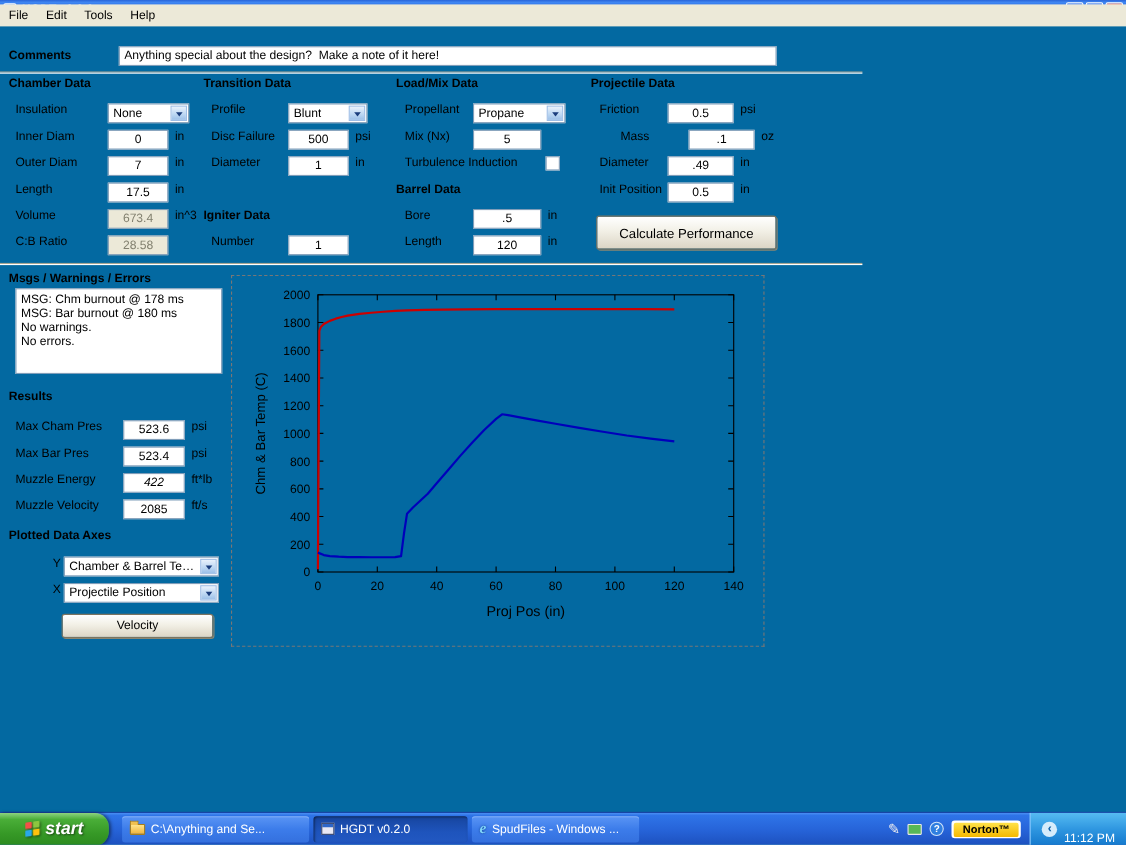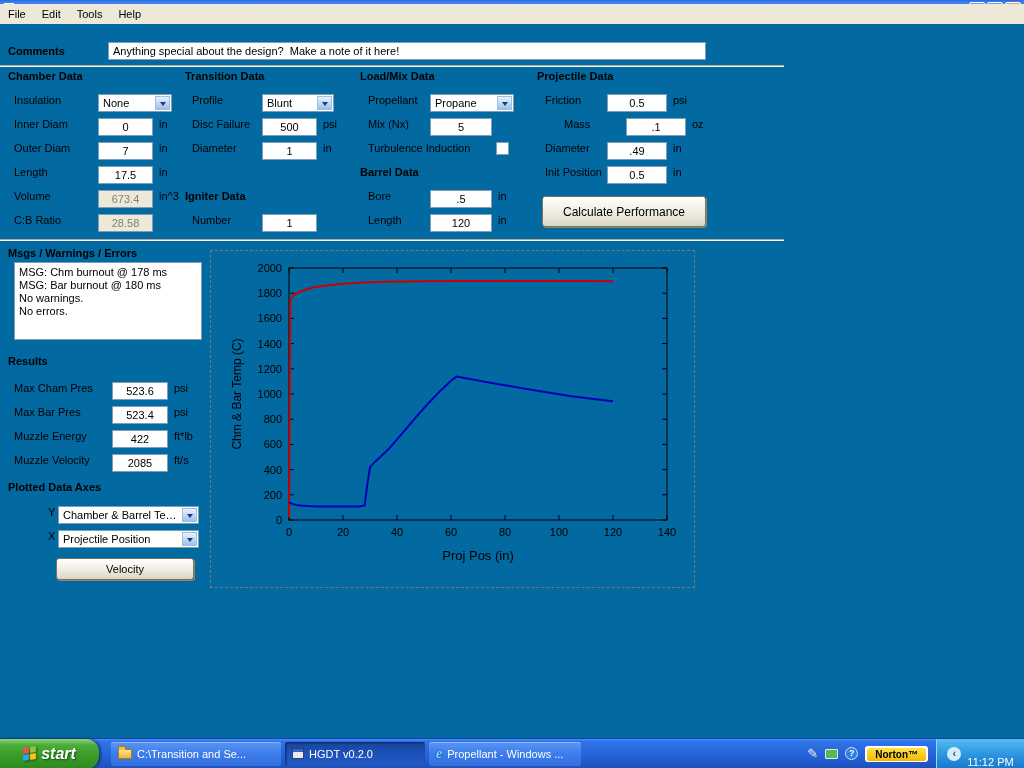--- a/index.html
+++ b/index.html
@@ -268,21 +268,21 @@
       <input class="xp-input" style="width: 56px;" value="523.6">
       <span class="unit">psi</span>
     </div>
     <div class="row" style="left:6px;top:51px;">
       <span class="lbl" style="width:98px;">Max Bar Pres</span>
       <input class="xp-input" style="width: 56px;" value="523.4">
       <span class="unit">psi</span>
     </div>
     <div class="row" style="left:6px;top:75px;">
       <span class="lbl" style="width:98px;">Muzzle Energy</span>
-      <input class="xp-input" style="width: 56px;" value="422">
+      <input class="xp-input" style="width: 56px; font-style: italic;" value="422">
       <span class="unit">ft*lb</span>
     </div>
     <div class="row" style="left:6px;top:99px;">
       <span class="lbl" style="width:98px;">Muzzle Velocity</span>
       <input class="xp-input" style="width: 56px;" value="2085">
       <span class="unit">ft/s</span>
     </div>
   </div>
 
   <div class="plotted-sec">
@@ -376,29 +376,29 @@
       <span class="winflag">
         <span class="fr"></span>
           <span class="fg"></span>
           <span class="fb"></span>
           <span class="fy"></span>
       </span>
       <span class="start-label">start</span>
     </div>
     <div class="task-btn" style="width:170px;margin-left:12px;">
       <span class="folder-ic"></span>
-      <span class="tb-label">C:\Transition and Se...</span>
+      <span class="tb-label">C:\Anything and Se...</span>
     </div>
     <div class="task-btn active" style="width:140px;">
       <span class="appwin-ic"></span>
       <span class="tb-label">HGDT v0.2.0</span>
     </div>
     <div class="task-btn" style="width:152px;">
       <span class="ie-ic">e</span>
-      <span class="tb-label">Propellant - Windows ...</span>
+      <span class="tb-label">SpudFiles - Windows ...</span>
     </div>
     <div class="tray">
       <span class="tray-ic pencil-ic">✎</span>
       <span class="tray-ic">
           <span class="display-ic"></span>
         </span>
       <span class="tray-ic">
           <span class="help-ic">?</span>
         </span>
       <span class="norton-badge">

